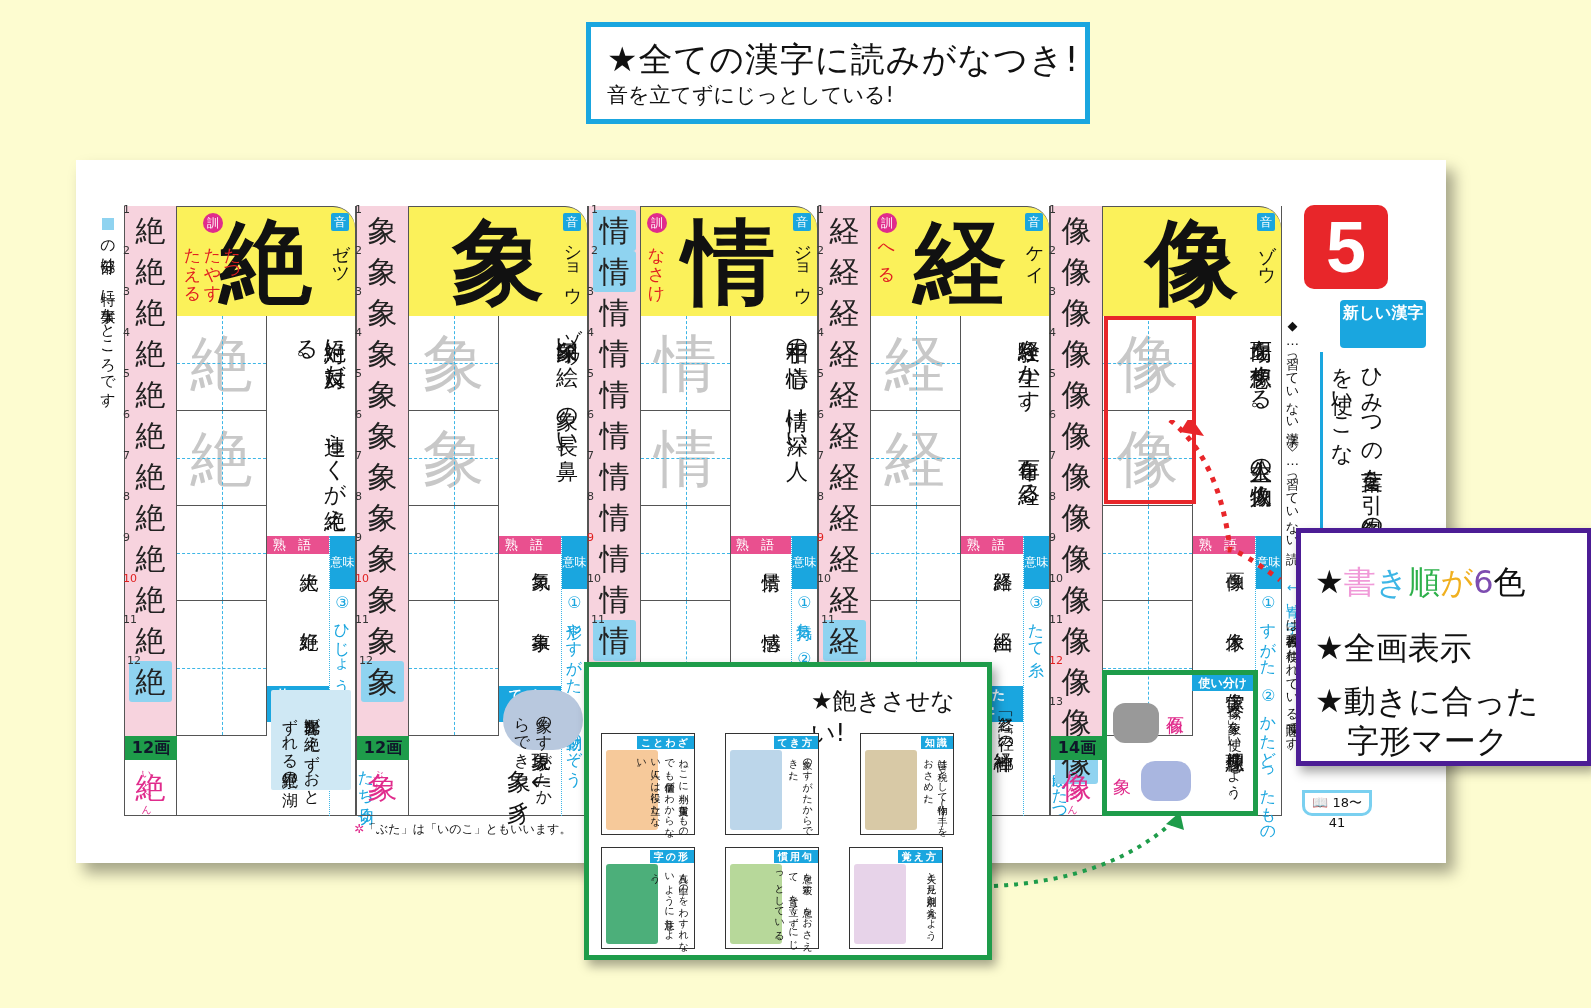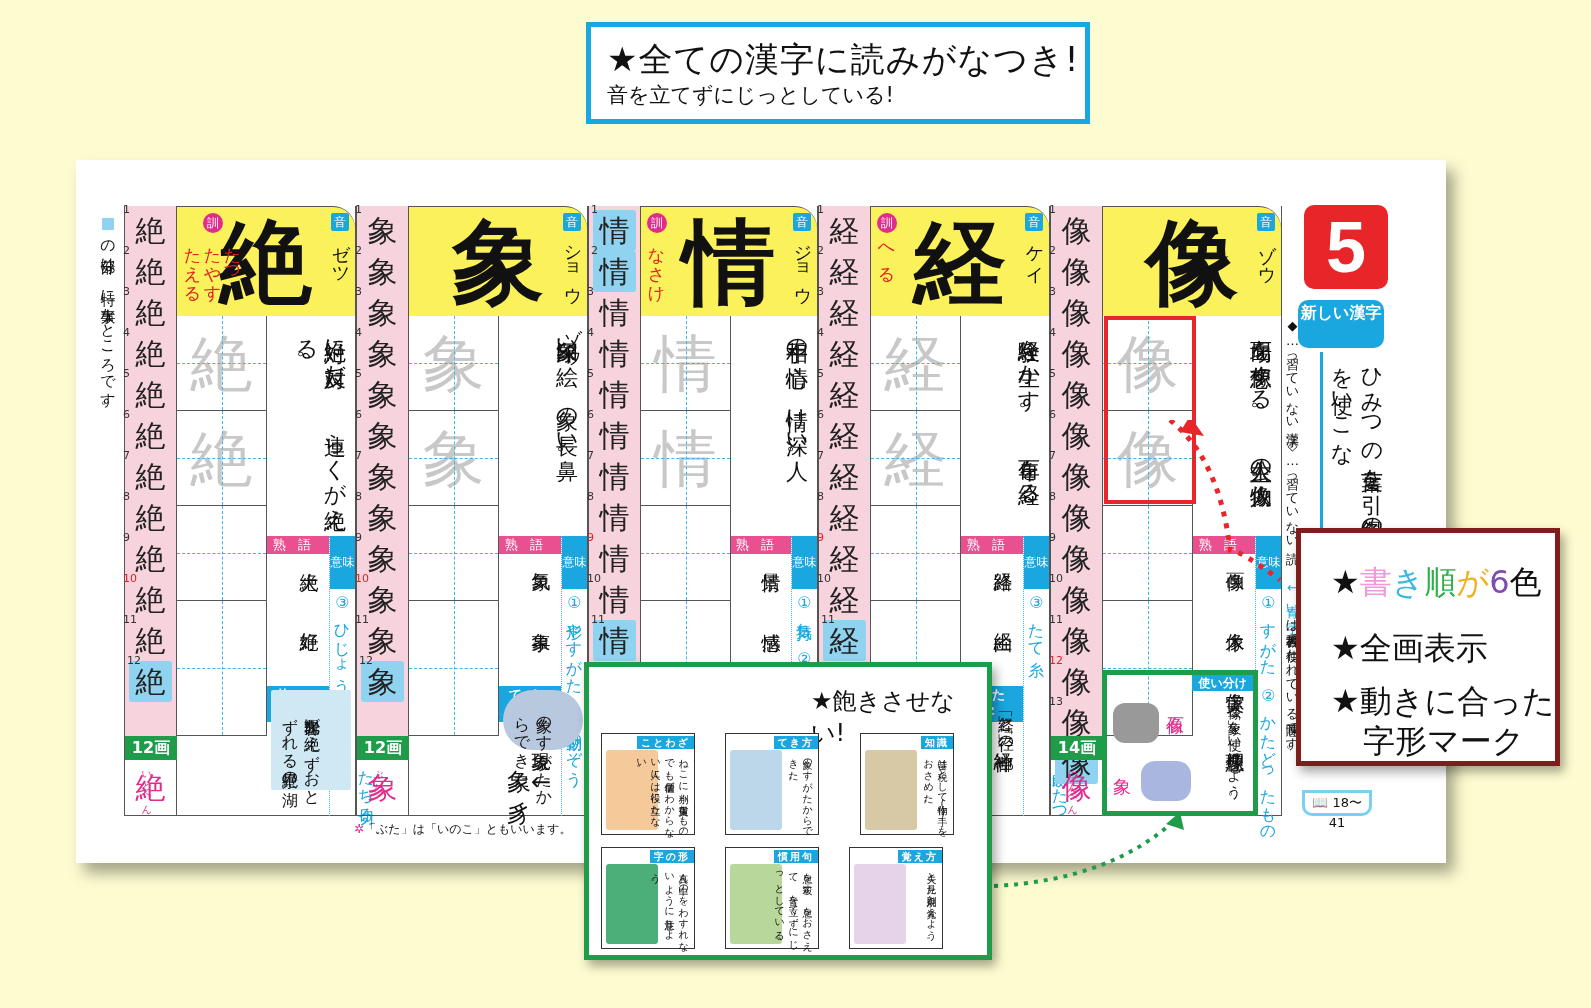--- a/index.html
+++ b/index.html
@@ -12,21 +12,21 @@
 .note-left{position:absolute;left:22px;top:58px;font-size:15px;height:420px}
 .note-left .sq{display:inline-block;width:12px;height:12px;background:#8fd3f0}
 .col{position:absolute;top:46px;height:610px;border:1px solid #555;border-top:none}
 .pgnum{position:absolute;top:25px;background:#e02c8c;color:#fff;font-weight:bold;font-size:15px;padding:0 2px;line-height:18px}
 .strip{position:absolute;top:0;left:0;width:52px;height:530px;background:#f7d3de;border-right:1px solid #555;padding-top:4px}
 .strip .s{position:relative;height:41px;font-size:30px;color:#fff;text-align:center;line-height:41px}
 .strip .s.done{color:#222}
 .strip .s.hl{background:#8fd3f0;margin:0 4px;border-radius:3px}
 .strip .s .n{position:absolute;left:-2px;top:-6px;font-size:11px;color:#333;line-height:12px}
 .strip .s .n.r{color:#e02020}
-.kakusu{position:absolute;top:530px;left:0;width:52px;height:24px;background:#1e9c4a;color:#ffffff;font-size:16px;font-weight:bold;text-align:center;line-height:24px}
+.kakusu{position:absolute;top:530px;left:0;width:52px;height:24px;background:#1e9c4a;color:#0f172a;font-size:16px;font-weight:bold;text-align:center;line-height:24px}
 .bushu{position:absolute;top:554px;left:0;width:52px;height:56px;border-right:1px solid #555;font-size:30px;color:#e02c8c;text-align:center;line-height:56px}
 .bushu .bn{position:absolute;right:2px;top:4px;font-size:10px;color:#e02c8c;writing-mode:vertical-rl}
 .head{position:absolute;top:0;left:52px;right:0;height:110px;background:#fbf15a;border-radius:0 22px 0 0;border-top:1px solid #555;border-left:none}
 .head .big{position:absolute;left:50%;top:2px;transform:translateX(-50%);font-size:92px;line-height:106px;font-family:"DejaVu Serif",serif;font-weight:bold}
 .head .on{position:absolute;right:4px;top:6px;font-size:16px}
 .badge-on{display:block;width:18px;height:18px;background:#1aa6df;color:#fff;font-size:12px;text-align:center;line-height:18px;border-radius:2px;margin-bottom:2px}
 .head .onread{font-size:18px;line-height:20px}
 .head .kun{position:absolute;left:6px;top:6px;font-size:17px;color:#e02020}
 .badge-kun{display:block;width:20px;height:20px;background:#e02c8c;border-radius:50%;color:#fff;font-size:12px;text-align:center;line-height:20px;margin:0 auto 2px}
 .kunread{line-height:20px}
@@ -47,28 +47,28 @@
 .usage .txt{position:absolute;top:20px;right:6px;font-size:16px;height:108px;line-height:22px}
 .illus{position:absolute;left:4px;top:4px;width:80px;height:100px;background:#cfe8f4;border-radius:2px}
 #col-zetsu{left:48px;width:232px}
 #col-zou1{left:280px;width:232px}
 #col-jou{left:512px;width:230px}
 #col-kei{left:742px;width:232px}
 #col-zou2{left:974px;width:232px}
 .footnote{position:absolute;left:278px;top:661px;font-size:12px}
 .footnote .st{color:#e02c8c}
 #lesson{position:absolute;left:1228px;top:45px;width:84px;height:84px;background:#e8262a;border-radius:10px;color:#fff;font-size:72px;font-weight:bold;text-align:center;line-height:84px;font-family:"Liberation Sans",sans-serif}
-#newk{position:absolute;left:1222px;top:140px;width:86px;height:48px;background:#1aa6df;border-radius:10px;color:#fff;font-size:16px;text-align:center;font-weight:bold;line-height:22px;padding-top:2px}
+#newk{position:absolute;left:1264px;top:140px;width:86px;height:48px;background:#1aa6df;border-radius:4px;color:#fff;font-size:16px;text-align:center;font-weight:bold;line-height:22px;padding-top:2px}
 #story{position:absolute;left:1244px;top:192px;height:220px;font-size:22px;line-height:30px;border-left:3px solid #1aa6df;padding-left:4px}
 #legend{position:absolute;left:1208px;top:158px;font-size:13px;height:250px;line-height:16px}
 #legend2{position:absolute;left:1208px;top:420px;font-size:13px;height:250px;line-height:16px}
 #legend2 .b{color:#1aa6df}
 #book-ref{position:absolute;left:1226px;top:630px;width:70px;height:26px;border:3px solid #7ad0f0;border-radius:0 0 10px 10px;font-size:13px;text-align:center;line-height:20px}
 #book-ref .bk{color:#8bc34a}
-#callout-red{position:absolute;left:1296px;top:528px;width:264px;height:238px;background:#fff;border:5px solid #7f1d1d;box-shadow:4px 6px 10px rgba(0,0,0,.35);padding:16px 0 0 30px;font-size:32px}
+#callout-red{position:absolute;left:1296px;top:528px;width:296px;height:238px;background:#fff;border:5px solid #4c1d95;box-shadow:4px 6px 10px rgba(0,0,0,.35);padding:16px 0 0 14px;font-size:32px}
 #callout-red .row{height:66px;line-height:66px}
 #callout-red .row3{line-height:40px;height:90px}
 .c1{color:#f09ad8}.c2{color:#3db6e6}.c3{color:#2db04a}.c4{color:#f0b020}.c5{color:#7d4cb0}
 #callout-green{position:absolute;left:584px;top:662px;width:408px;height:298px;background:#fff;border:5px solid #1e9c4a;box-shadow:4px 6px 10px rgba(0,0,0,.35)}
 #col-title{position:absolute;left:10px;top:10px;background:#f39bea;color:#fff;border-radius:10px;font-size:24px;font-weight:bold;padding:6px 10px}
 #col-sub{position:absolute;left:222px;top:18px;font-size:24px}
 .card{position:absolute;width:94px;height:102px;border:1px solid #333;background:#fff}
 .card .ct{position:absolute;right:0;top:2px;background:#1aa6df;color:#fff;font-size:10px;font-weight:bold;padding:0 4px;line-height:13px;letter-spacing:2px}
 .card .cx{position:absolute;right:4px;top:18px;font-size:10px;height:80px;line-height:14px}
 .card .pic{position:absolute;left:4px;top:16px;width:52px;height:80px;border-radius:3px}

